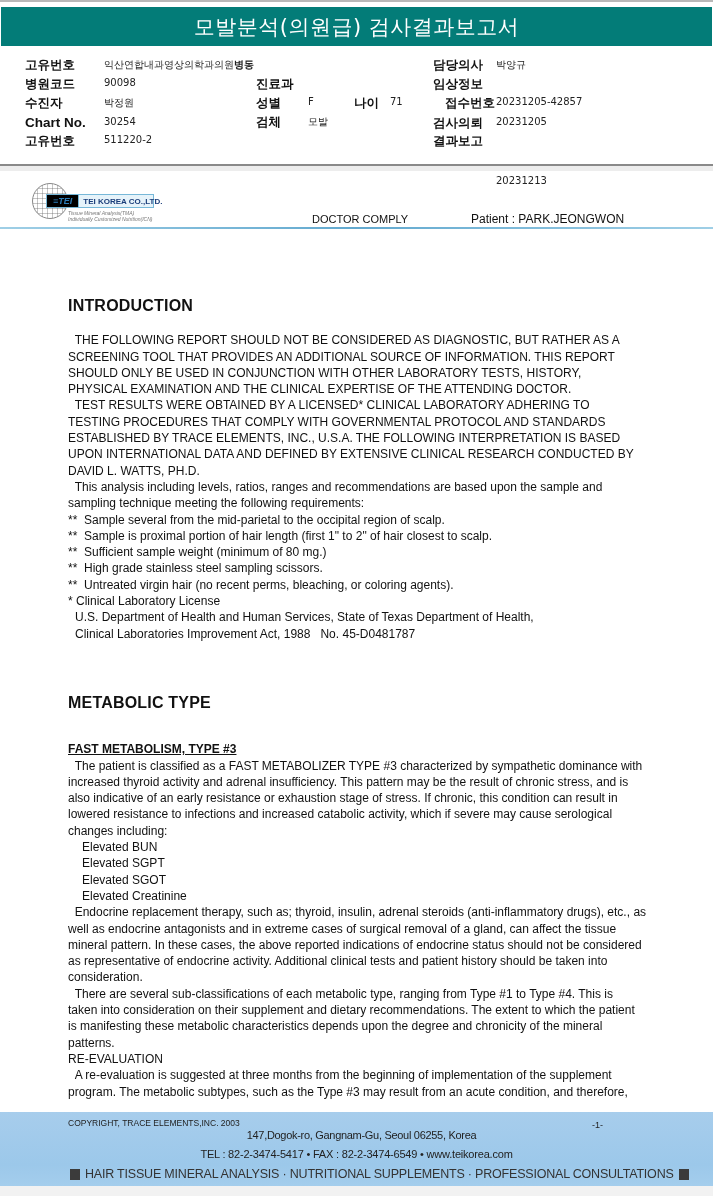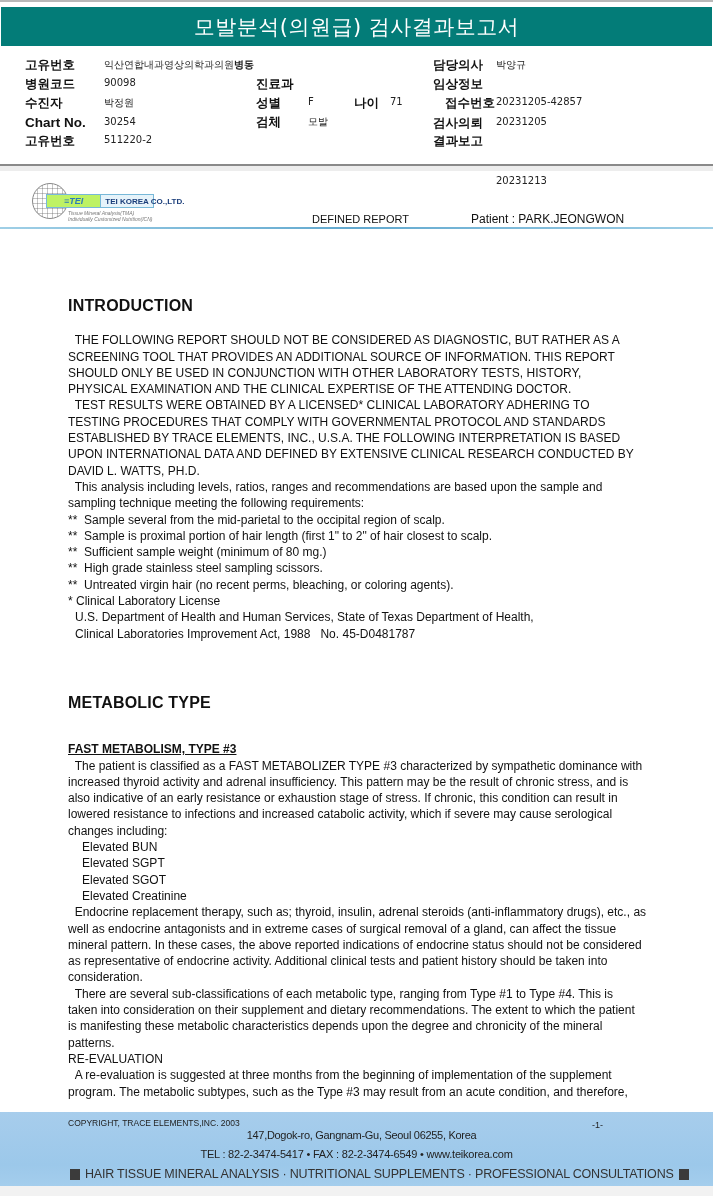--- a/index.html
+++ b/index.html
@@ -22,21 +22,21 @@
     .band-gray { position: absolute; left: 0; top: 166px; width: 713px; height: 5px; background: #ededed; }
 
     .logo { position: absolute; left: 32px; top: 182px; width: 130px; height: 42px; }
     .logo .globe { position: absolute; left: 0; top: 1px; width: 36px; height: 36px; border-radius: 50%;
       border: 1px solid #888; background:
         repeating-linear-gradient(0deg, transparent 0 4px, rgba(90,90,90,.35) 4px 5px),
         repeating-linear-gradient(90deg, transparent 0 4px, rgba(90,90,90,.35) 4px 5px);
     }
     .logo .box { position: absolute; left: 14px; top: 12px; width: 108px; height: 14px;
       border: 1px solid #77b8d8; background: #e6f3fa; display: flex; align-items: center; }
-    .logo .tei-mark { font-size: 9px; font-weight: bold; font-style: italic; color: #2c7cb8; padding: 0 17px; border-right: 1px solid #77b8d8; background:#bef264; height: 100%; display:flex; align-items:center; }
+    .logo .tei-mark { font-size: 9px; font-weight: bold; font-style: italic; color: #2c7cb8; padding: 0 6px; border-right: 1px solid #77b8d8; background:#000000; height: 100%; display:flex; align-items:center; }
     .logo .tei-name { font-size: 8px; font-weight: bold; color: #1a3d7a; padding-left: 4px; white-space: nowrap; }
     .logo .sub { position: absolute; left: 36px; font-size: 5px; color: #777; font-style: italic; white-space: nowrap; }
     .logo .sub1 { top: 28px; }
     .logo .sub2 { top: 34px; }
 
     .doc-report { position: absolute; left: 312px; top: 213px; font-size: 11px; color: #111; }
     .patient { position: absolute; left: 471px; top: 212px; font-size: 12px; color: #111; }
     .blue-line { position: absolute; left: 0; top: 227px; width: 713px; height: 2px; background: linear-gradient(90deg, #9fcfe6, #62a9cf 50%, #9fcfe6); }
 
     .content { position: absolute; left: 68px; width: 580px; font-size: 12px; line-height: 16.3px; color: #111; }
@@ -115,21 +115,21 @@
 
 <div class="logo">
   <div class="globe"></div>
   <div class="box">
     <span class="tei-mark">≡TEI</span>
     <span class="tei-name">TEI KOREA CO.,LTD.</span>
   </div>
   <div class="sub sub1">Tissue Mineral Analysis(TMA)</div>
   <div class="sub sub2">Individually Customized Nutrition(ICN)</div>
 </div>
-<div class="doc-report">DEFINED REPORT</div>
+<div class="doc-report">DOCTOR COMPLY</div>
 <div class="patient">Patient : PARK.JEONGWON</div>
 <div class="blue-line"></div>
 
 <div class="content" style="top:298px;">
   <div class="h-section">INTRODUCTION</div>
   <div style="height:18px;"></div>
   <div class="p" style="width:570px;">  THE FOLLOWING REPORT SHOULD NOT BE CONSIDERED AS DIAGNOSTIC, BUT RATHER AS A SCREENING TOOL THAT PROVIDES AN ADDITIONAL SOURCE OF INFORMATION. THIS REPORT SHOULD ONLY BE USED IN CONJUNCTION WITH OTHER LABORATORY TESTS, HISTORY, PHYSICAL EXAMINATION AND THE CLINICAL EXPERTISE OF THE ATTENDING DOCTOR.</div>
   <div class="p" style="width:570px;">  TEST RESULTS WERE OBTAINED BY A LICENSED* CLINICAL LABORATORY ADHERING TO TESTING PROCEDURES THAT COMPLY WITH GOVERNMENTAL PROTOCOL AND STANDARDS ESTABLISHED BY TRACE ELEMENTS, INC., U.S.A. THE FOLLOWING INTERPRETATION IS BASED UPON INTERNATIONAL DATA AND DEFINED BY EXTENSIVE CLINICAL RESEARCH CONDUCTED BY DAVID L. WATTS, PH.D.</div>
   <div class="p" style="width:560px;">  This analysis including levels, ratios, ranges and recommendations are based upon the sample and sampling technique meeting the following requirements:</div>
   <div>

